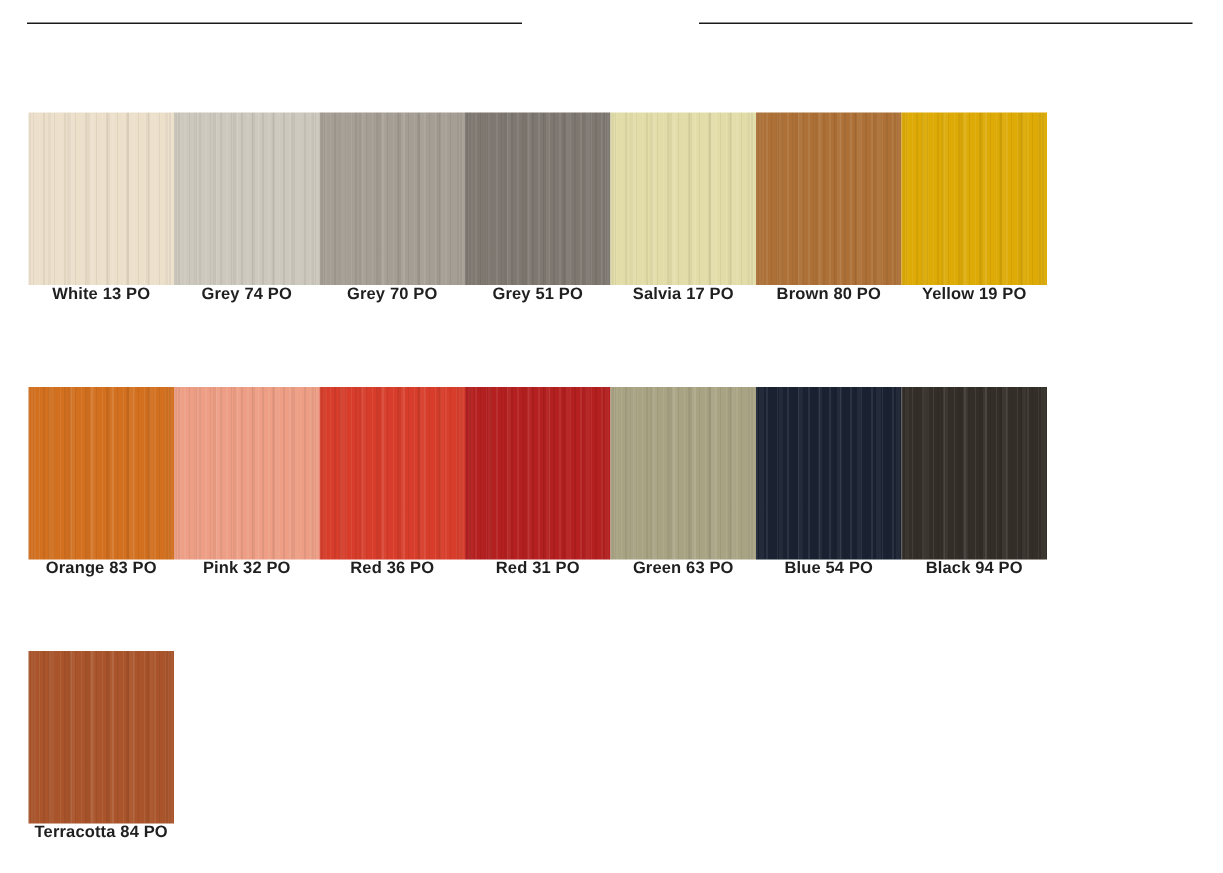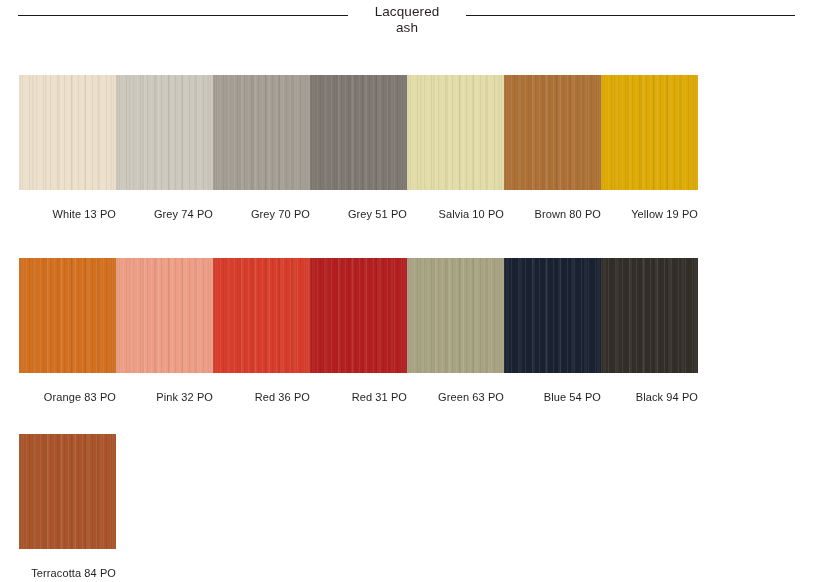--- a/index.html
+++ b/index.html
@@ -100,39 +100,36 @@
         rgba(255,255,255,0.045) 2px,
         rgba(255,255,255,0.045) 5px,
         rgba(0,0,0,0.00) 5px,
         rgba(0,0,0,0.00) 13px
       );
     pointer-events: none;
     z-index: 1;
   }
 
   .label {
-    margin-top: 18px;
-    text-align: right;
+    margin-top: 0;
+    text-align: center;
     font-size: 11px;
     line-height: 13px;
     color: #1f1f1f;
     white-space: nowrap;
     letter-spacing: 0.1px;
+    font-weight: bold;
   }
 </style>
 </head>
 <body>
 
 <div class="header">
   <div class="rule rule-left"></div>
   <div class="rule rule-right"></div>
-  <div class="title">
-    <div>Lacquered</div>
-    <div>ash</div>
-  </div>
 </div>
 
 <div class="row row-1" id="row-0">
     <div class="cell">
       <div class="swatch" style="background: rgb(236, 224, 203);"></div>
       <div class="label">White 13 PO</div>
     </div>
     <div class="cell">
       <div class="swatch" style="background: rgb(205, 200, 189);"></div>
       <div class="label">Grey 74 PO</div>
@@ -140,21 +137,21 @@
     <div class="cell">
       <div class="swatch" style="background: rgb(164, 158, 148);"></div>
       <div class="label">Grey 70 PO</div>
     </div>
     <div class="cell">
       <div class="swatch" style="background: rgb(126, 120, 113);"></div>
       <div class="label">Grey 51 PO</div>
     </div>
     <div class="cell">
       <div class="swatch" style="background: rgb(226, 221, 168);"></div>
-      <div class="label">Salvia 10 PO</div>
+      <div class="label">Salvia 17 PO</div>
     </div>
     <div class="cell">
       <div class="swatch" style="background: rgb(173, 113, 55);"></div>
       <div class="label">Brown 80 PO</div>
     </div>
     <div class="cell">
       <div class="swatch" style="background: rgb(221, 170, 6);"></div>
       <div class="label">Yellow 19 PO</div>
     </div>
   </div>

